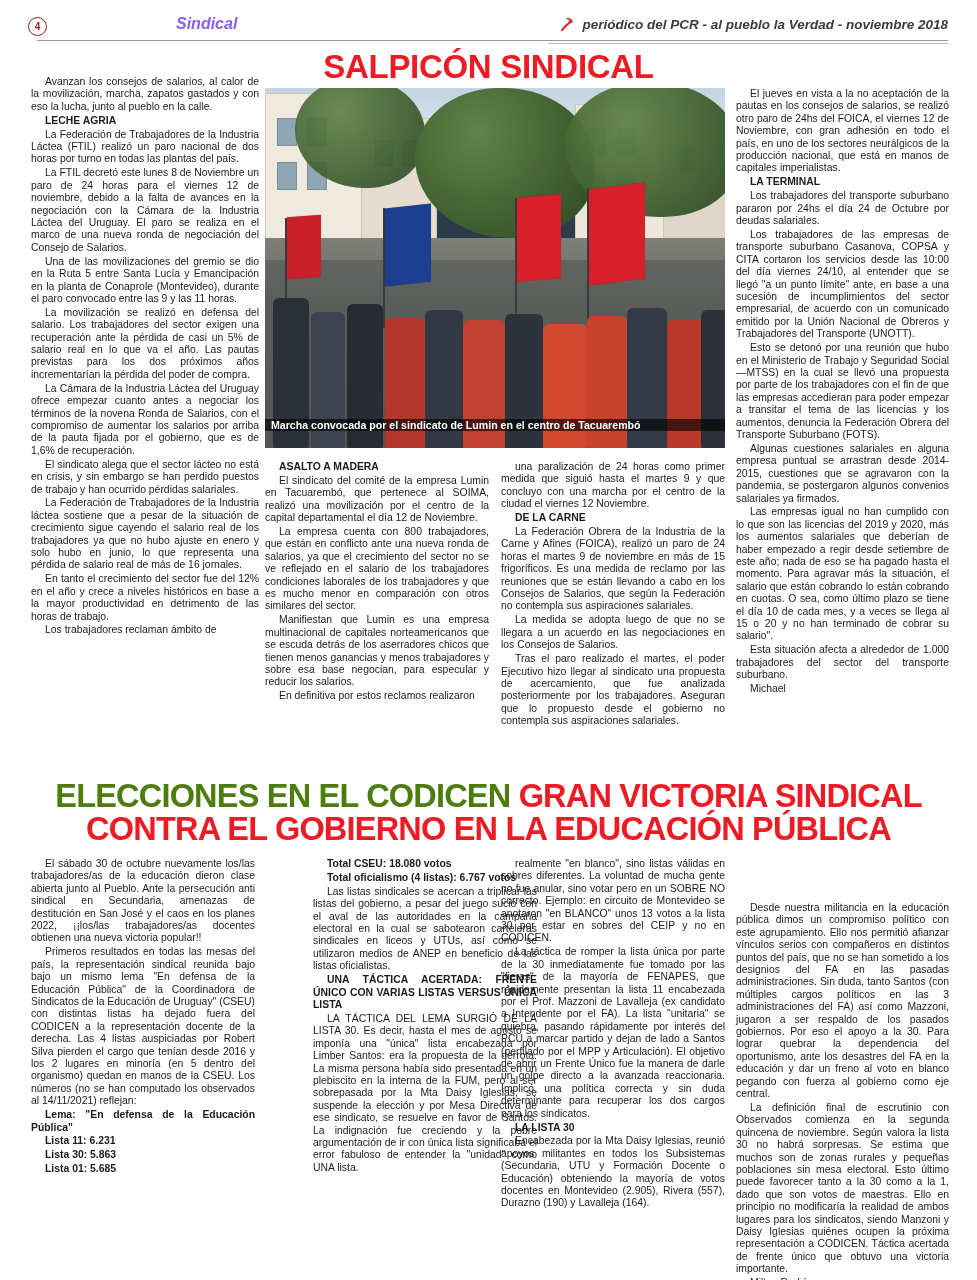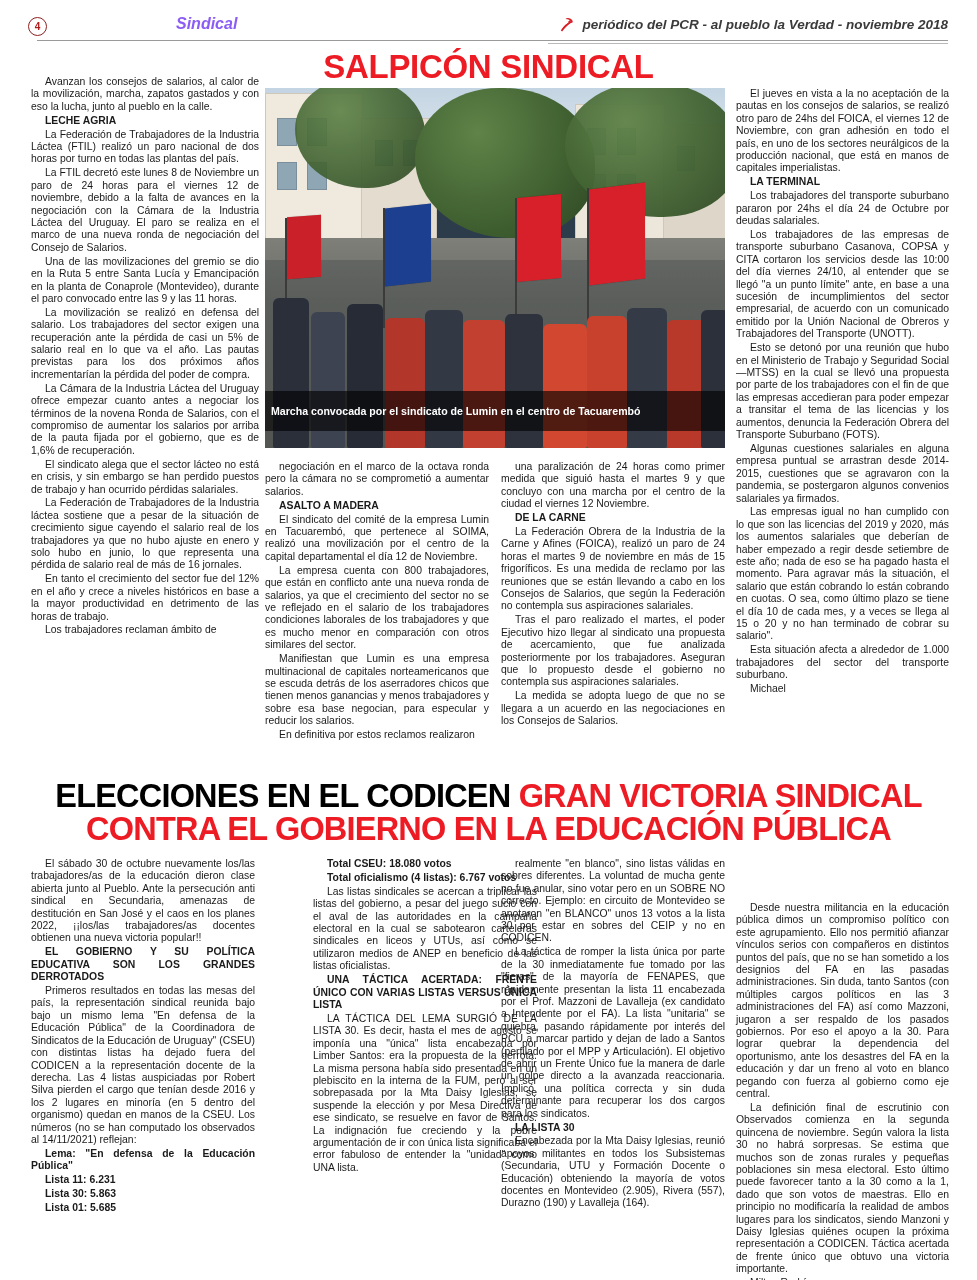--- a/index.html
+++ b/index.html
@@ -188,40 +188,40 @@
   }
   .photo-caption {
     position: absolute;
     left: 0px;
     bottom: 17px;
     width: 536px;
     background: rgba(0,0,0,0.62);
     color: #ffffff;
     font-size: 10.6px;
     font-weight: bold;
-    padding: 14px 6px;
+    padding: 0 6px;
     box-sizing: border-box;
     white-space: nowrap;
     overflow: hidden;
   }
 
   
   .big-headline {
     position: absolute;
     left: 28px;
     top: 780px;
     width: 921px;
     text-align: center;
     line-height: 33px;
     font-family: "Liberation Sans", sans-serif;
     font-weight: bold;
     font-size: 32.5px;
     letter-spacing: -0.8px;
   }
-  .bh-black { color: #000000; }
+  .bh-black { color: #4d7c0f; }
   .bh-red { color: #ed1c24; }
 
   
   #col-bot-1 { left: 31px; top: 858px; width: 224px; }
   #col-bot-2 { left: 265px; top: 858px; width: 224px; margin-left: 48px; }
   #col-bot-3 { left: 501px; top: 858px; width: 224px; }
   #col-bot-4 { left: 736px; top: 858px; width: 213px; margin-top: 44px; }
 
   .bold-line {
     font-weight: bold;
@@ -341,54 +341,52 @@
       <p>La FTIL decretó este lunes 8 de Noviembre un paro de 24 horas para el viernes 12 de noviembre, debido a la falta de avances en la negociación con la Cámara de la Industria Láctea del Uruguay. El paro se realiza en el marco de una nueva ronda de negociación del Consejo de Salarios.</p>
       <p>Una de las movilizaciones del gremio se dio en la Ruta 5 entre Santa Lucía y Emancipación en la planta de Conaprole (Montevideo), durante el paro convocado entre las 9 y las 11 horas.</p>
       <p>La movilización se realizó en defensa del salario. Los trabajadores del sector exigen una recuperación ante la pérdida de casi un 5% de salario real en lo que va el año. Las pautas previstas para los dos próximos años incrementarían la pérdida del poder de compra.</p>
       <p>La Cámara de la Industria Láctea del Uruguay ofrece empezar cuanto antes a negociar los términos de la novena Ronda de Salarios, con el compromiso de aumentar los salarios por arriba de la pauta fijada por el gobierno, que es de 1,6% de recuperación.</p>
       <p>El sindicato alega que el sector lácteo no está en crisis, y sin embargo se han perdido puestos de trabajo y han ocurrido pérdidas salariales.</p>
       <p>La Federación de Trabajadores de la Industria láctea sostiene que a pesar de la situación de crecimiento sigue cayendo el salario real de los trabajadores ya que no hubo ajuste en enero y solo hubo en junio, lo que representa una pérdida de salario real de más de 16 jornales.</p>
       <p>En tanto el crecimiento del sector fue del 12% en el año y crece a niveles históricos en base a la mayor productividad en detrimento de las horas de trabajo.</p>
       <p>Los trabajadores reclaman ámbito de</p>
     </div>
   <div class="col" id="col-mid-2">
-      <p>negociación en el marco de la octava ronda pero la cámara no se comprometió a aumentar salarios.</p>
       <p class="subhead">ASALTO A MADERA</p>
       <p>El sindicato del comité de la empresa Lumin en Tacuarembó, que pertenece al SOIMA, realizó una movilización por el centro de la capital departamental el día 12 de Noviembre.</p>
       <p>La empresa cuenta con 800 trabajadores, que  están en conflicto ante una nueva ronda de salarios, ya que el crecimiento del sector no se ve reflejado en el salario de los trabajadores condiciones laborales de los trabajadores y que es mucho menor en comparación con otros similares del sector.</p>
       <p>Manifiestan que Lumin es una empresa multinacional de capitales norteamericanos que se escuda detrás de los aserradores chicos que tienen menos ganancias y menos trabajadores y sobre esa base negocian, para especular y reducir los salarios.</p>
       <p>En definitiva por estos reclamos realizaron</p>
     </div>
   <div class="col" id="col-mid-3">
       <p>una paralización de 24 horas como primer medida que siguió hasta el martes 9 y que concluyo con una marcha por el centro de la ciudad el viernes 12 Noviembre.</p>
       <p class="subhead">DE LA CARNE</p>
       <p>La Federación Obrera de la Industria de la Carne y Afines (FOICA), realizó un paro de 24 horas el martes 9 de noviembre en más de 15 frigoríficos. Es una medida de reclamo por las reuniones que se están llevando a cabo en los Consejos de Salarios, que según la Federación no contempla sus aspiraciones salariales.</p>
+      <p>La medida se adopta luego de que no se llegara a un acuerdo en las negociaciones en los Consejos de Salarios.</p>
       <p>Tras el paro realizado el martes, el poder Ejecutivo hizo llegar al sindicato una propuesta  de acercamiento, que fue analizada posteriormente por los trabajadores. Aseguran que lo propuesto desde el gobierno no contempla sus aspiraciones salariales.</p>
-      <p>La medida se adopta luego de que no se llegara a un acuerdo en las negociaciones en los Consejos de Salarios.</p>
     </div>
   <div class="col" id="col-top-4">
       <p>El jueves en vista a la no aceptación de la pautas en los consejos de salarios, se realizó otro paro de 24hs del FOICA, el viernes 12 de Noviembre, con gran adhesión en todo el país, en uno de los sectores neurálgicos de la producción nacional, que está en manos de capitales imperialistas.</p>
       <p class="subhead">LA TERMINAL</p>
       <p>Los trabajadores del transporte suburbano pararon por 24hs el día 24 de Octubre por deudas salariales.</p>
       <p>Los trabajadores de las empresas de transporte suburbano Casanova, COPSA y CITA cortaron los servicios desde las 10:00 del día viernes 24/10, al entender que se llegó "a un punto límite" ante, en base a una sucesión de incumplimientos del sector empresarial, de acuerdo con un comunicado emitido por la Unión Nacional de Obreros y Trabajadores del Transporte (UNOTT).</p>
       <p>Esto se detonó por una reunión que hubo en el Ministerio de Trabajo y Seguridad Social —MTSS) en la cual se llevó una propuesta por parte de los trabajadores con el fin de que las empresas accedieran para poder empezar a transitar el tema de las licencias y los aumentos, denuncia la Federación Obrera del Transporte Suburbano (FOTS).</p>
       <p>Algunas cuestiones salariales en alguna empresa puntual se arrastran desde 2014-2015, cuestiones que se agravaron con la pandemia, se postergaron algunos convenios salariales ya firmados.</p>
       <p>Las empresas igual no han cumplido con lo que son las licencias del 2019 y 2020, más los aumentos salariales que deberían de haber empezado a regir desde setiembre de este año; nada de eso se ha pagado hasta el momento. Para agravar más la situación, el salario que están cobrando lo están cobrando en cuotas. O sea, como último plazo se tiene el día 10 de cada mes, y a veces se llega al 15 o 20 y no han terminado de cobrar su salario".</p>
       <p>Esta situación afecta a alrededor de 1.000 trabajadores del sector del transporte suburbano.</p>
       <p class="byline">Michael</p>
     </div>
 
   <div class="big-headline">
     <div><span class="bh-black">ELECCIONES EN EL CODICEN </span><span class="bh-red">GRAN VICTORIA SINDICAL</span></div>
     <div class="bh-red">CONTRA EL GOBIERNO EN LA EDUCACIÓN PÚBLICA</div>
   </div>
 
   <div class="col" id="col-bot-1">
       <p>El sábado 30 de octubre nuevamente los/las trabajadores/as de la educación dieron clase abierta junto al Pueblo. Ante la persecución anti sindical en Secundaria, amenazas de destitución en San José y el caos en los planes 2022, ¡¡los/las trabajadores/as docentes obtienen una nueva victoria popular!!</p>
-      <p class="subhead2">EL GOBIERNO Y SU  POLÍTICA EDUCATIVA SON LOS GRANDES DERROTADOS</p>
       <p>Primeros resultados en todas las mesas del país, la representación sindical reunida bajo bajo un mismo lema "En defensa de la Educación Pública" de la Coordinadora de Sindicatos de la Educación de Uruguay" (CSEU) con distintas listas ha dejado fuera del CODICEN a la representación docente de la derecha. Las 4 listas auspiciadas por Robert Silva pierden el cargo que tenían desde 2016 y los 2 lugares en minoría (en 5 dentro del organismo) quedan en manos de la CSEU. Los números (no se han computado los observados al 14/11/2021) reflejan:</p>
       <p class="lema-line">Lema: "En defensa de la Educación Pública"</p>
       <p class="lista-line">Lista 11: 6.231</p>
       <p class="lista-line">Lista 30: 5.863</p>
       <p class="lista-line">Lista 01: 5.685</p>
     </div>
   <div class="col" id="col-bot-2">
       <p class="bold-line">Total CSEU: 18.080 votos</p>
       <p class="bold-line">Total oficialismo (4 listas): 6.767 votos</p>
       <p>Las listas sindicales se acercan a triplicar las listas del gobierno, a pesar del juego sucio con el aval de las autoridades en la campaña electoral en la cual se sabotearon carteleras sindicales en liceos y UTUs, así como se utilizaron medios de ANEP en beneficio de las listas oficialistas.</p>

